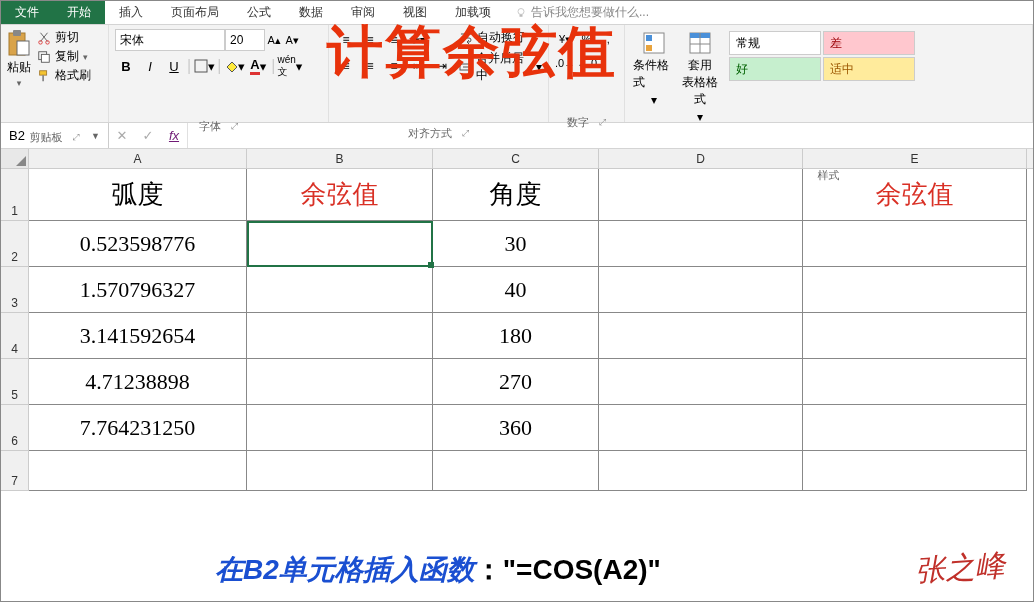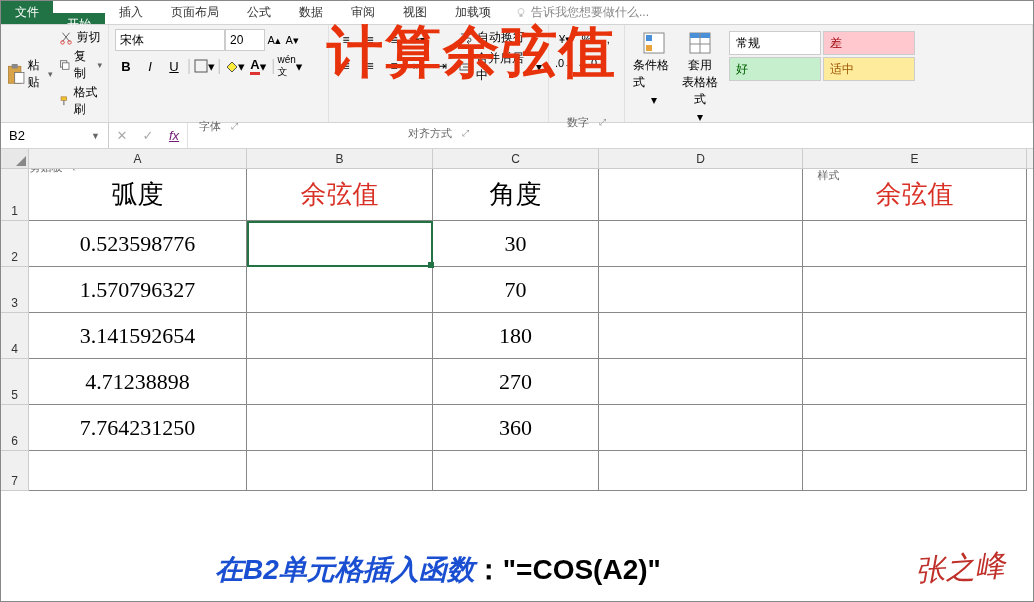--- a/index.html
+++ b/index.html
@@ -2,33 +2,33 @@
 <html><head>
 <meta charset="utf-8">
 <style>
 * { margin: 0; padding: 0; box-sizing: border-box; font-family: "Microsoft YaHei", SimSun, sans-serif; }
 body { background: #fff; width: 1034px; height: 602px; overflow: hidden; position: relative; border: 1px solid #888; }
 
 
 .menubar { background: #fff; display: flex; height: 24px; align-items: stretch; border-bottom: 1px solid #d4d4d4; }
 .menubar .tab { padding: 3px 14px; font-size: 12px; color: #333; cursor: pointer; }
 .menubar .tab.file { background: #217346; color: #fff; }
-.menubar .tab.active { background: #217346; color: #fff; margin-top: 12px; }
+.menubar .tab.active { background: #217346; color: #fff; }
 .menubar .tell { padding: 3px 10px; font-size: 12px; color: #888; display: flex; align-items: center; gap: 4px; }
 .bulb { width: 12px; height: 12px; }
 
 
 .ribbon { background: #f3f3f3; height: 98px; display: flex; border-bottom: 1px solid #d4d4d4; position: relative; }
 .group { border-right: 1px solid #e0e0e0; display: flex; flex-direction: column; justify-content: space-between; padding: 4px 6px 2px; }
 .group-label { font-size: 11px; color: #666; text-align: center; padding-top: 2px; display: flex; align-items: center; justify-content: center; gap: 10px; margin-top: 40px; }
 .launcher { font-size: 9px; color: #888; }
 
 .clipboard { width: 108px; }
 .clipboard-inner { display: flex; gap: 6px; }
-.paste { display: flex; align-items: center; gap: 2px; font-size: 12px; }
+.paste { display: flex; flex-direction: column; align-items: center; gap: 2px; font-size: 12px; }
 .paste-icon { width: 24px; height: 28px; }
 .cutcopy { display: flex; flex-direction: column; gap: 2px; font-size: 12px; }
 .cutcopy div { display: flex; align-items: center; gap: 4px; }
 .smallicn { width: 14px; height: 14px; }
 
 .font-group { width: 220px; }
 .font-row1 { display: flex; gap: 0; margin-bottom: 4px; }
 .font-name { width: 110px; height: 22px; border: 1px solid #ccc; font-size: 12px; padding: 2px 4px; background: #fff; }
 .font-size { width: 40px; height: 22px; border: 1px solid #ccc; font-size: 12px; padding: 2px 4px; background: #fff; }
 .font-btn { width: 18px; height: 22px; border: 1px solid transparent; font-size: 11px; display: flex; align-items: center; justify-content: center; }
@@ -325,21 +325,21 @@
       <div class="cell cA">0.523598776</div>
       <div class="cell cB"></div>
       <div class="cell cC">30</div>
       <div class="cell cD"></div>
       <div class="cell cE"></div>
     </div>
     <div class="row r2">
       <div class="rh" style="height:46px">3</div>
       <div class="cell cA">1.570796327</div>
       <div class="cell cB"></div>
-      <div class="cell cC">70</div>
+      <div class="cell cC">40</div>
       <div class="cell cD"></div>
       <div class="cell cE"></div>
     </div>
     <div class="row r2">
       <div class="rh" style="height:46px">4</div>
       <div class="cell cA">3.141592654</div>
       <div class="cell cB"></div>
       <div class="cell cC">180</div>
       <div class="cell cD"></div>
       <div class="cell cE"></div>

